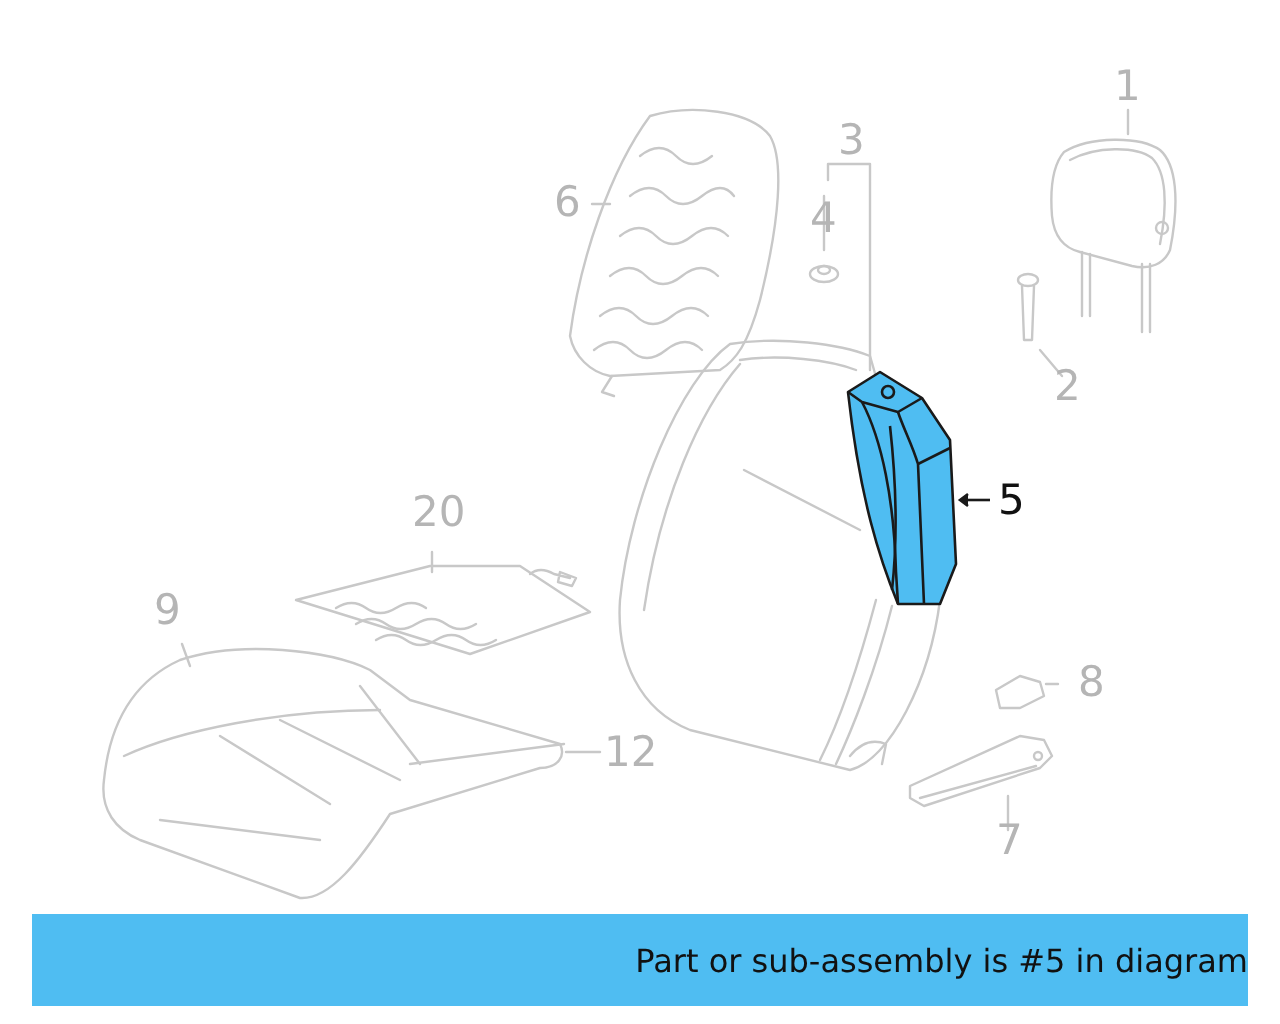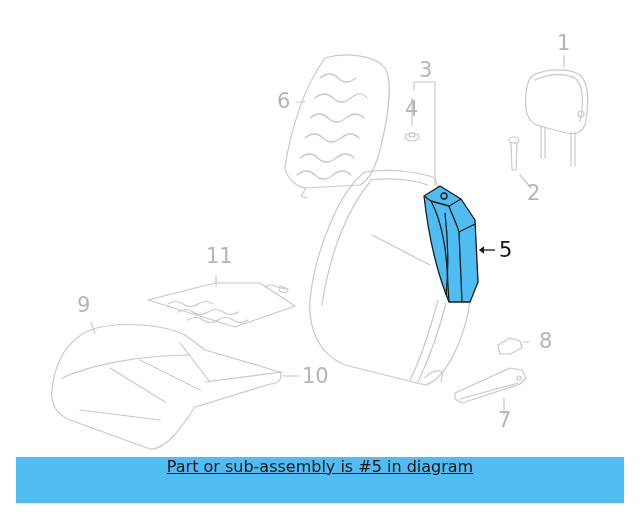--- a/index.html
+++ b/index.html
@@ -1,20 +1,20 @@
 <!DOCTYPE html>
 <html><head>
   <meta charset="utf-8">
   <style>
     html, body { margin: 0; padding: 0; background: #ffffff; }
     body { width: 640px; height: 512px; position: relative; overflow: hidden; font-family: "DejaVu Sans", sans-serif; }
     #diagram { position: absolute; left: 0; top: 0; width: 640px; height: 512px; }
     .callout { position: absolute; font-family: "DejaVu Sans", sans-serif; font-size: 21px; color: #b5b5b5; line-height: 1; }
     .callout.active { color: #111111; }
-    #banner { position: absolute; left: 16px; top: 457px; width: 608px; height: 46px; background: #4fbdf2; display: flex; flex-direction: row; align-items: flex-start; justify-content: center; text-decoration: underline; }
+    #banner { position: absolute; left: 16px; top: 457px; width: 608px; height: 46px; background: #4fbdf2; display: flex; flex-direction: column; align-items: flex-end; justify-content: center; }
     #banner span { font-family: "DejaVu Sans", sans-serif; font-size: 16px; color: #111111; line-height: 19px; }
   </style>
 </head>
 <body>
 
 <svg id="diagram" viewBox="0 0 640 512" xmlns="http://www.w3.org/2000/svg">
   <g fill="none" stroke="#c8c8c8" stroke-width="1.2" stroke-linejoin="round" stroke-linecap="round">
 
     <g>
       <path d="M325,58 C345,52 375,55 385,68 C392,80 390,110 380,150 C374,172 368,180 360,185 L305,188 C295,186 287,178 285,168 C290,130 305,85 325,58 Z"></path>
@@ -117,18 +117,18 @@
 
 <span class="callout" style="left:557px;top:33px;">1</span>
 <span class="callout" style="left:527px;top:183px;">2</span>
 <span class="callout" style="left:419px;top:60px;">3</span>
 <span class="callout" style="left:405px;top:99px;">4</span>
 <span class="callout active" style="left:499px;top:240px;">5</span>
 <span class="callout" style="left:277px;top:91px;">6</span>
 <span class="callout" style="left:498px;top:410px;">7</span>
 <span class="callout" style="left:539px;top:331px;">8</span>
 <span class="callout" style="left:77px;top:295px;">9</span>
-<span class="callout" style="left:302px;top:366px;">10</span>
-<span class="callout" style="left:206px;top:246px;">11</span>
+<span class="callout" style="left:302px;top:366px;">12</span>
+<span class="callout" style="left:206px;top:246px;">20</span>
 
 <div id="banner">
   <span>Part or sub-assembly is #5 in diagram</span>
 </div>
 
 </body></html>

